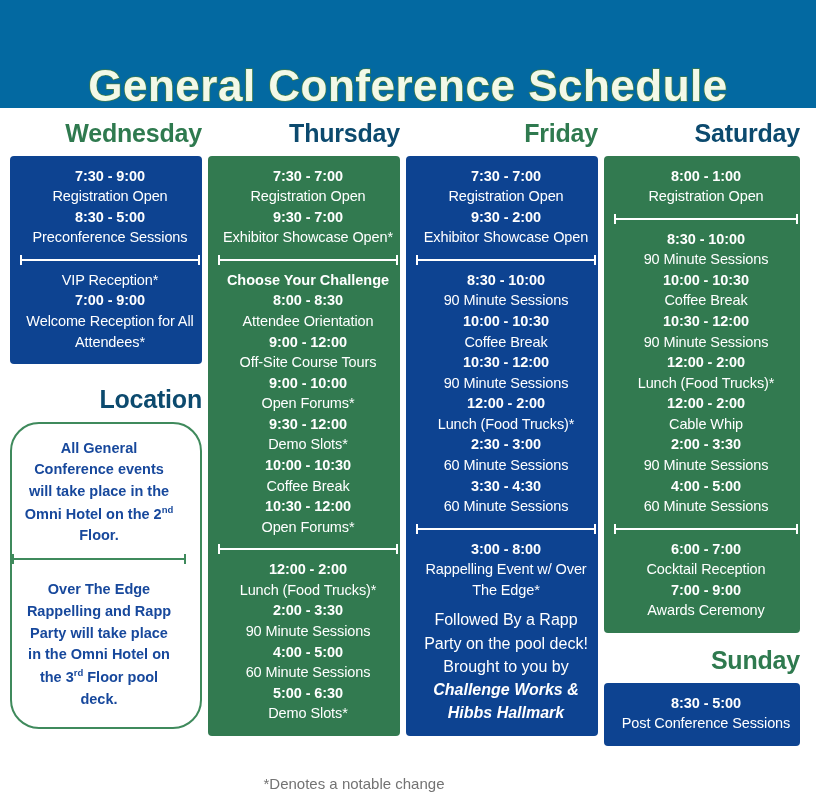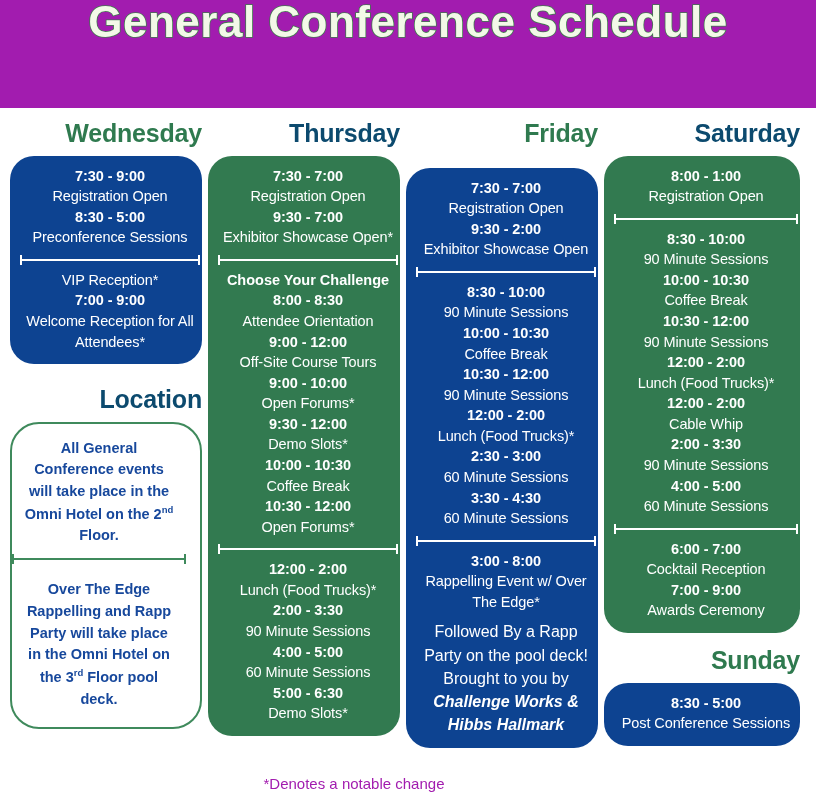--- a/index.html
+++ b/index.html
@@ -17,23 +17,23 @@
     position: relative;
     width: 816px;
     height: 800px;
     box-sizing: border-box;
   }
 
   
   .banner {
     width: 816px;
     height: 108px;
-    background: #a21caf;
+    background: #0369a1;
     display: flex;
-    align-items: flex-start;
+    align-items: flex-end;
     justify-content: center;
   }
   .banner-title {
     font-size: 44px;
     font-weight: bold;
     letter-spacing: 0.5px;
     color: #f3f9e8;
     -webkit-text-stroke: 1.6px #3f7c4c;
     paint-order: stroke fill;
     text-align: center;
@@ -50,36 +50,36 @@
   }
   .col {
     flex: 1 1 0;
     display: flex;
     flex-direction: column;
     align-items: stretch;
     min-width: 0;
   }
   .col-wed  { flex: 0 0 192px; }
   .col-thu  { flex: 0 0 192px; }
-  .col-fri  { flex: 0 0 192px; gap: 12px; }
+  .col-fri  { flex: 0 0 192px; }
   .col-sat  { flex: 0 0 196px; }
 
   .day-head {
     text-align: right;
     font-size: 25px;
     font-weight: bold;
     line-height: 1.1;
     margin: 0 0 8px 0;
     letter-spacing: -0.2px;
   }
   .head-green { color: #2f7a4f; }
   .head-blue  { color: #0c4a6e; }
 
   .card {
-    border-radius: 24px;
+    border-radius: 4px;
     padding: 10px 0 12px 8px;
     box-sizing: border-box;
     text-align: center;
   }
   .card-blue  { background: #0d4391; color: #ffffff; }
   .card-green { background: #327a50; color: #ffffff; }
   .card-white {
     background: #ffffff;
     color: #17489c;
     border: 2.5px solid #3f8a5c;
@@ -150,21 +150,21 @@
   }
 
   
   .footnote {
     position: absolute;
     left: 0;
     bottom: 8px;
     width: 708px;
     text-align: center;
     font-size: 15px;
-    color: #a21caf;
+    color: #737373;
   }
   .sunday-block { margin-top: 14px; }
 </style>
 </head>
 <body>
 
 <div class="page">
 
   <div class="banner">
     <div class="banner-title">General Conference Schedule</div>

